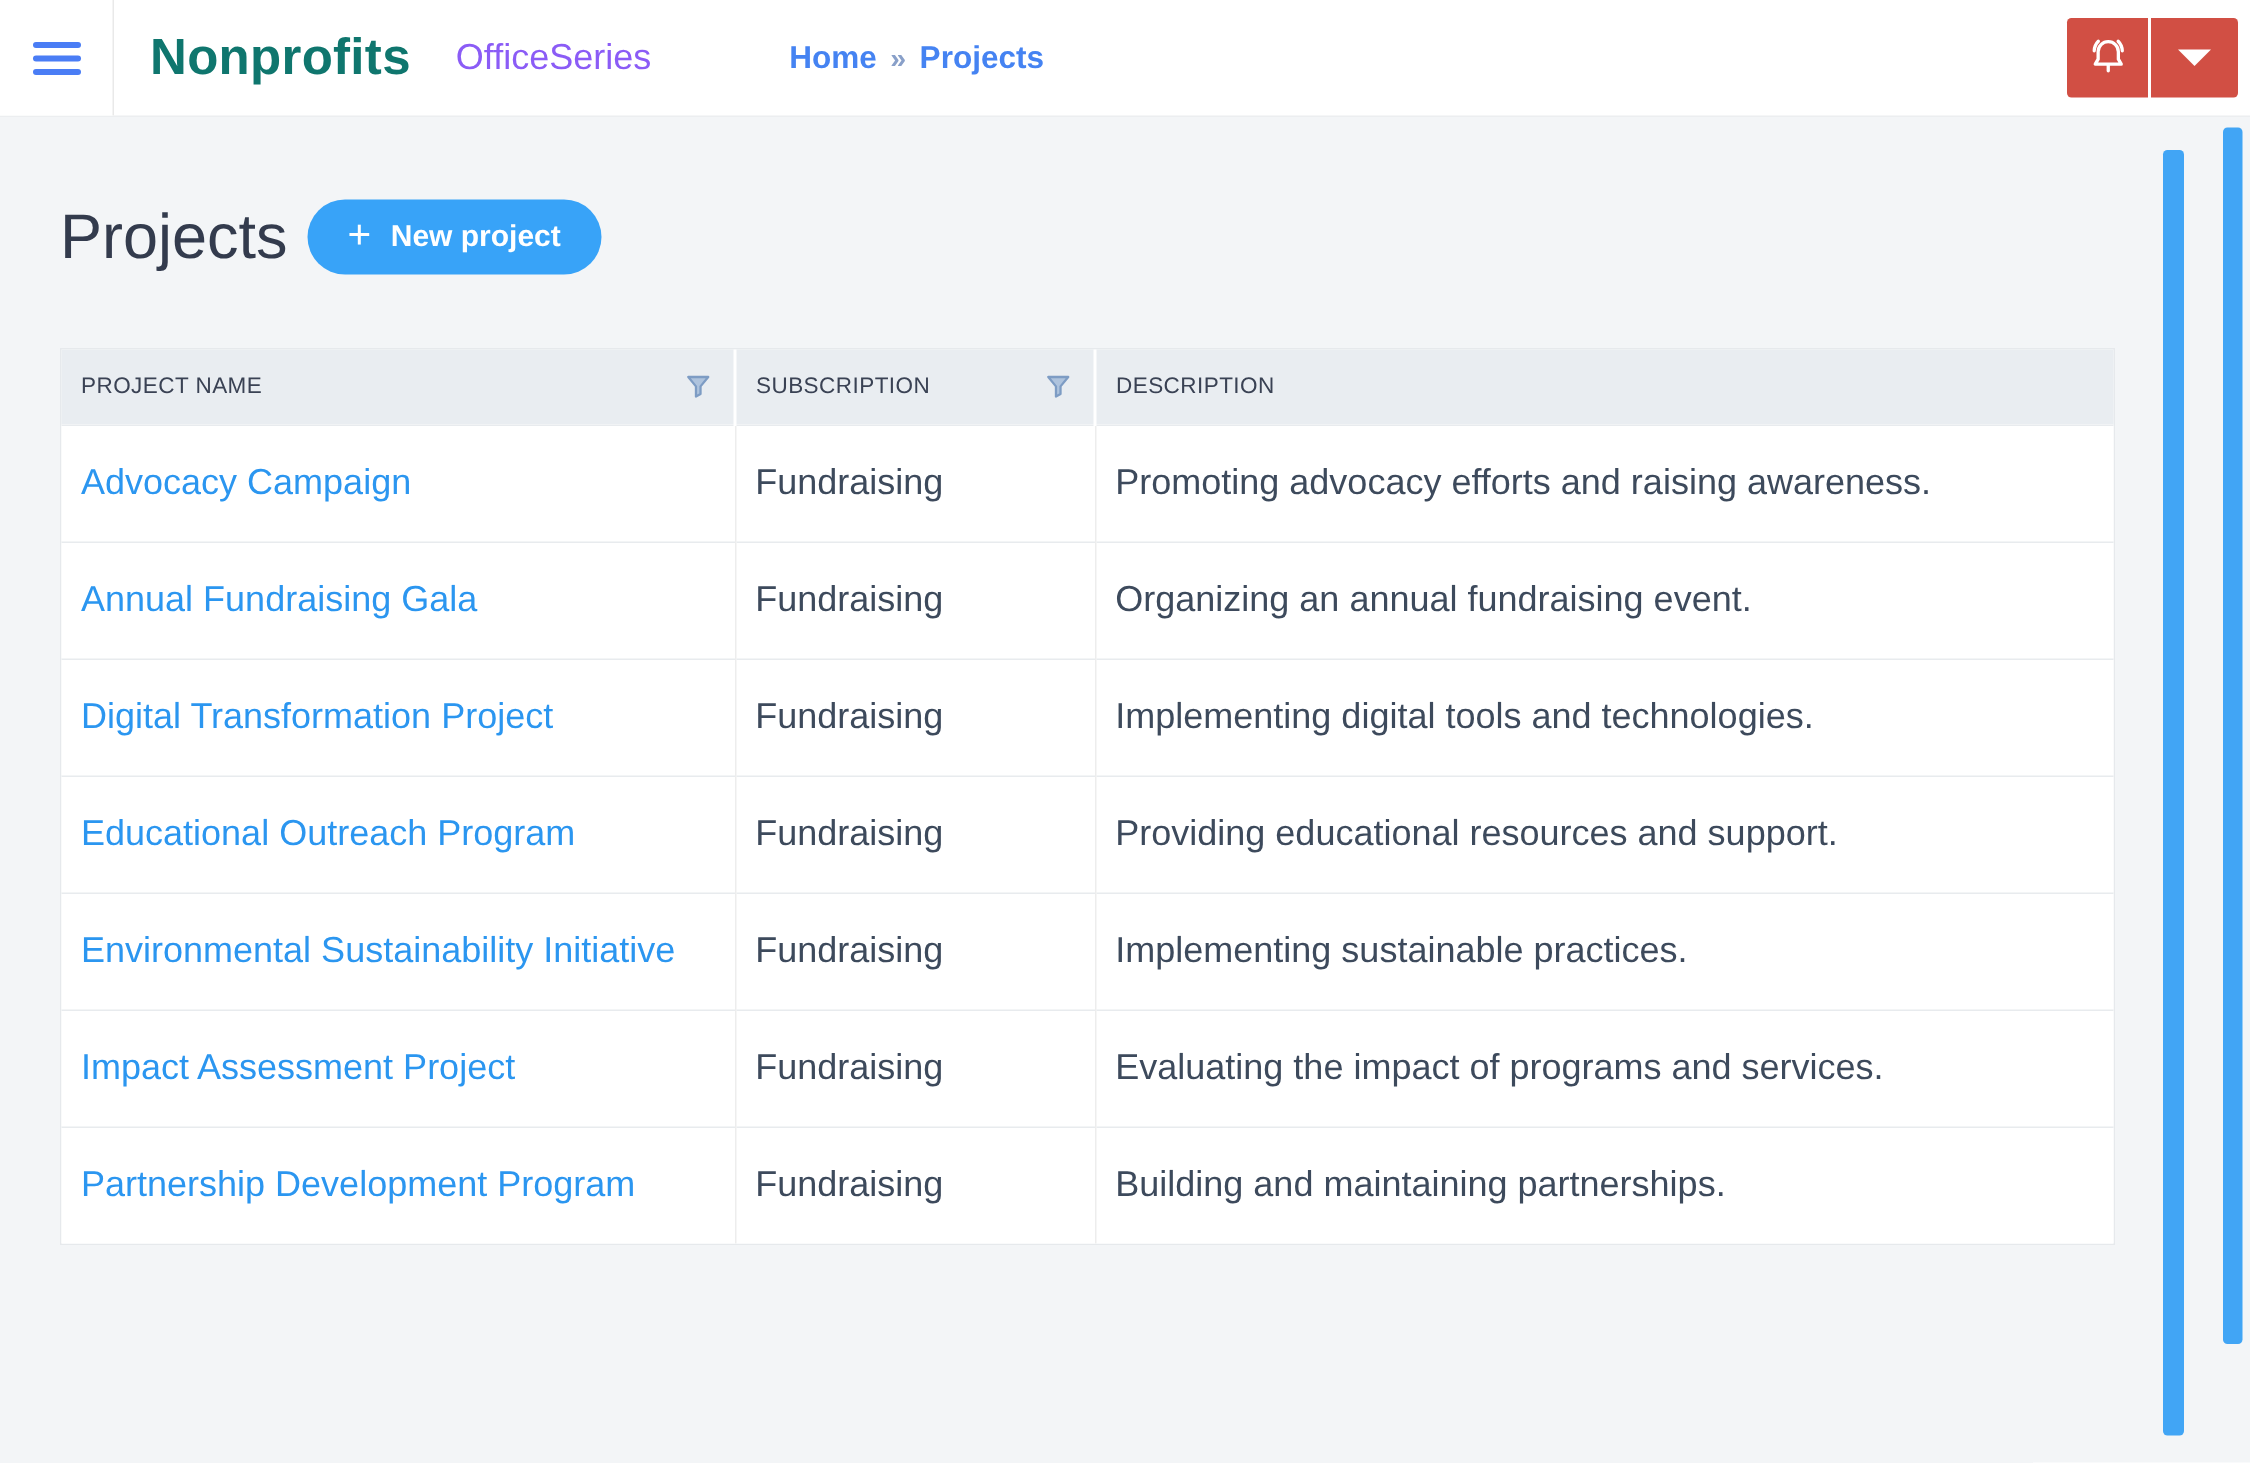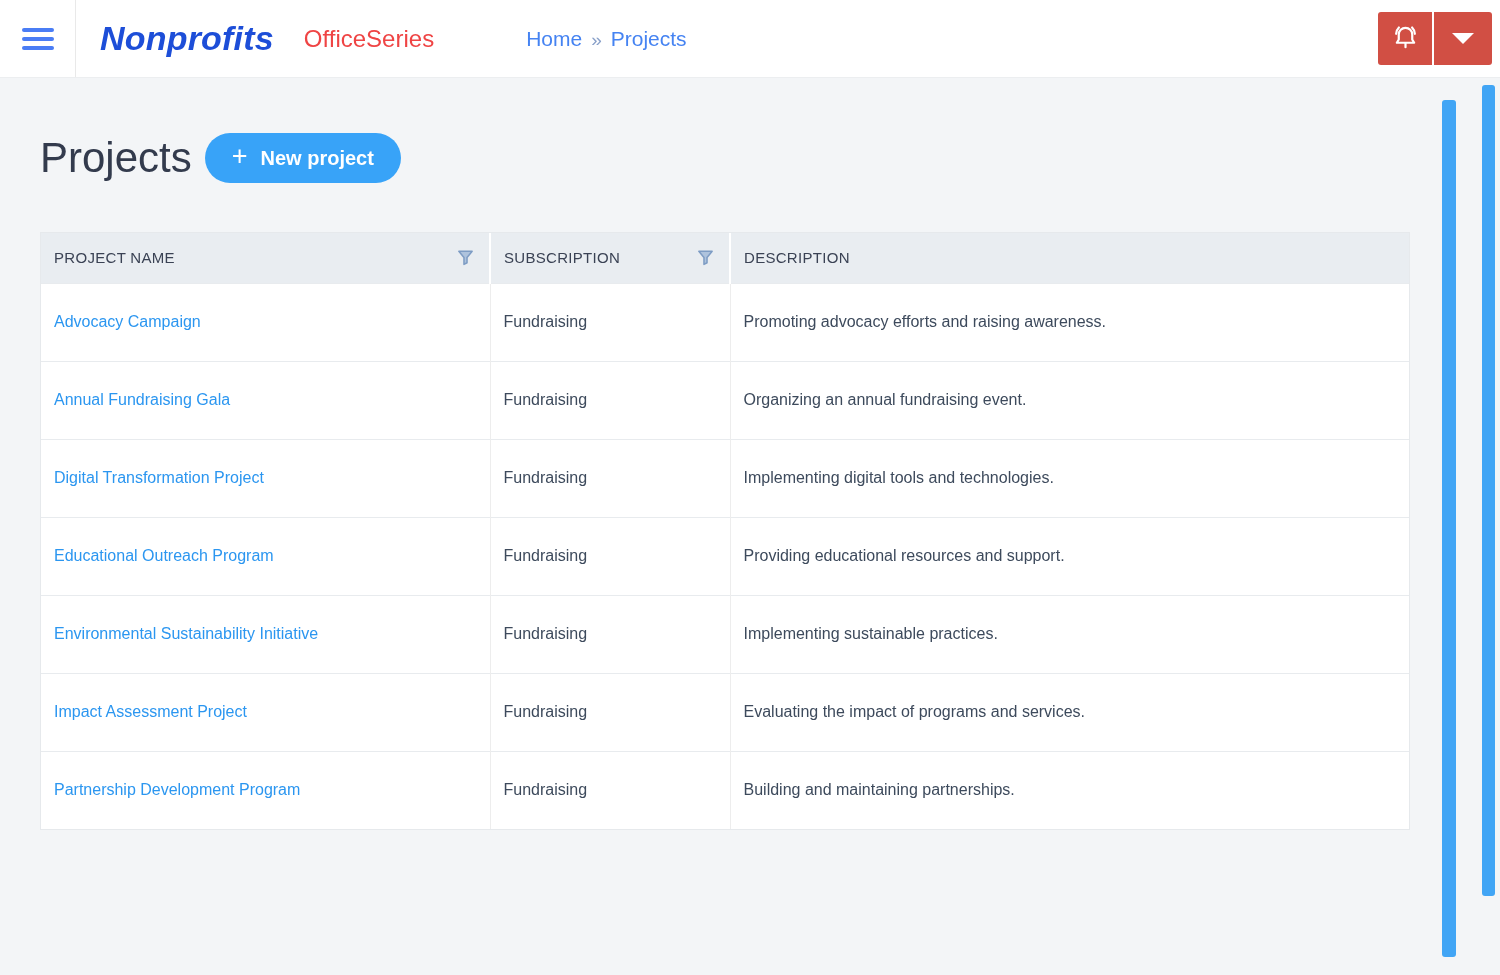--- a/index.html
+++ b/index.html
@@ -33,35 +33,35 @@
     display: block;
     height: 4px;
     background: #4a7df5;
     border-radius: 2px;
     margin: 5px 0;
   }
   .brand {
     margin-left: 24px;
     font-size: 34px;
     font-weight: bold;
-    color: #1d4ed8;
+    color: #0f766e;
     letter-spacing: 0.2px;
-    font-style: italic;
   }
   .brand-suffix {
     margin-left: 30px;
     font-size: 24px;
-    color: #ef4444;
+    color: #8b5cf6;
   }
   .breadcrumb {
     margin-left: 92px;
     font-size: 21px;
     display: flex;
     align-items: center;
     gap: 9px;
+    font-weight: bold;
   }
   .breadcrumb a { color: #4583f2; text-decoration: none; cursor: pointer; }
   .breadcrumb .sep { color: #89a0c9; font-size: 19px; padding-top: 2px; }
 
   .topbar-actions {
     margin-left: auto;
     margin-right: 8px;
     display: flex;
     gap: 2px;
   }
@@ -149,21 +149,21 @@
     font-weight: normal;
     color: #3a4254;
     letter-spacing: 0.3px;
   }
   .filter-icon { cursor: pointer; display: inline-flex; flex: none; }
   tbody td {
     height: 78px;
     padding: 0 14px 0 13px;
     border-top: 1px solid #e8ebee;
     border-right: 1px solid #ededed;
-    font-size: 16px;
+    font-size: 24px;
     color: #3d4a5c;
     vertical-align: middle;
     background: #ffffff;
   }
   tbody td:last-child { border-right: none; }
   tbody a.project-link {
     color: #2b96f0;
     text-decoration: none;
     cursor: pointer;
   }

